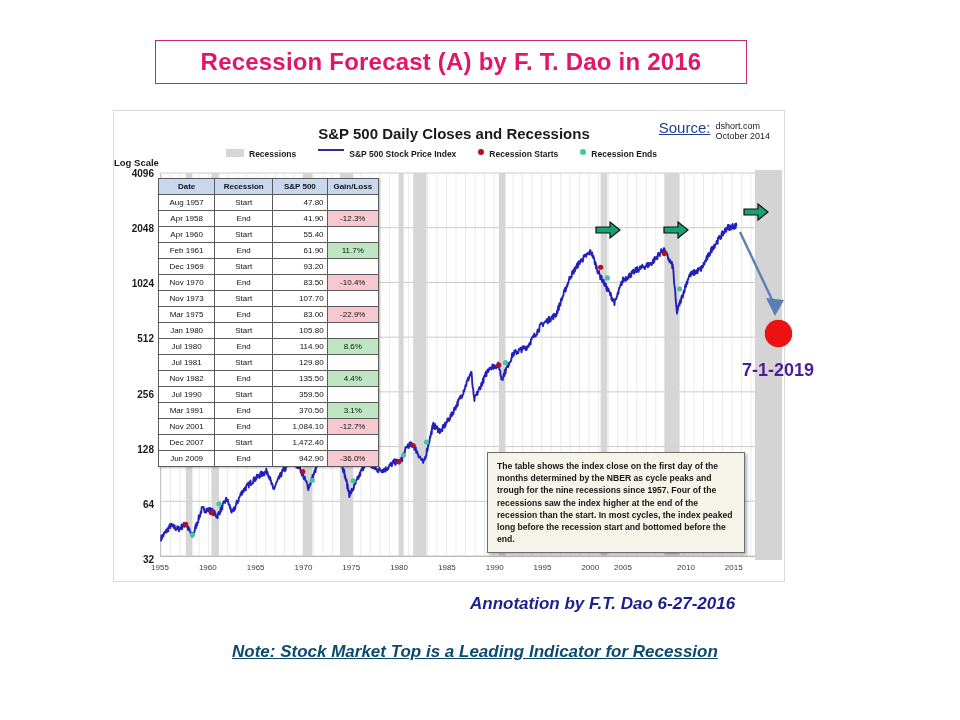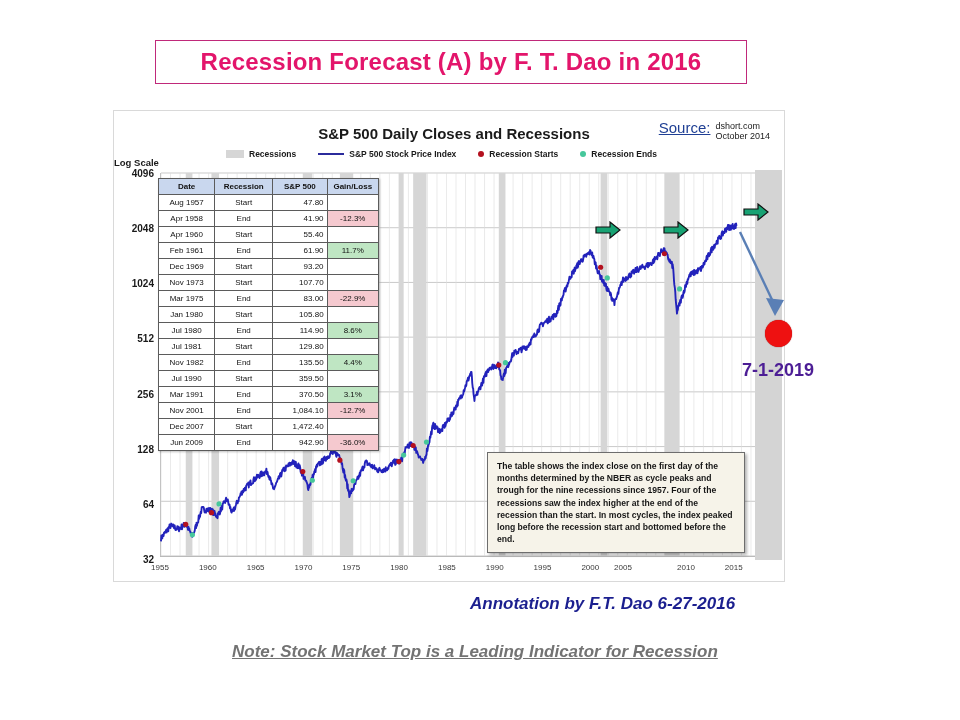--- a/index.html
+++ b/index.html
@@ -32,21 +32,21 @@
   .source-label{
     font-size:15px;color:#1f3f94;text-decoration:underline;font-weight:normal;
   }
   .source-lines{display:flex;flex-direction:column;line-height:1.15;padding-top:2px;}
   .source-lines span{font-size:9px;font-weight:normal;color:#1a1a1a;}
 
   
   .legend{
     position:absolute;left:112px;top:38px;display:flex;align-items:center;gap:22px;
   }
-  .lg-item{display:flex;align-items:center;gap:5px;font-size:8.5px;font-weight:bold;color:#1a1a1a;white-space:nowrap;}
+  .lg-item{display:flex;align-items:flex-start;gap:5px;font-size:8.5px;font-weight:bold;color:#1a1a1a;white-space:nowrap;}
   .sw-band{width:18px;height:8px;background:#d6d6d6;}
   .sw-line{width:26px;height:2px;background:#2b2b9c;}
   .sw-dot{width:6px;height:6px;border-radius:50%;}
 
   
   .logscale{
     position:absolute;left:0px;top:46px;font-size:9.5px;font-weight:bold;color:#1a1a1a;
   }
   .ylabels{position:absolute;left:0;top:0;width:44px;height:100%;}
   .ylab{
@@ -105,21 +105,21 @@
   .forecast-date{
     position:absolute;left:742px;top:360px;font-size:18px;font-weight:bold;color:#4c1d95;
     white-space:nowrap;
   }
   .annotation-by{
     position:absolute;left:470px;top:594px;font-size:17px;font-weight:bold;font-style:italic;
     color:#1b1f8f;white-space:nowrap;
   }
   .bottom-note{
     position:absolute;left:232px;top:642px;font-size:17px;font-style:italic;font-weight:bold;
-    color:#737373;text-decoration:underline;white-space:nowrap;
+    color:#0c4a6e;text-decoration:underline;white-space:nowrap;
   }
   .forecast-band{
     position:absolute;left:755px;top:170px;width:27px;height:390px;background:#d4d4d4;
   }
 </style>
 </head>
 <body>
 
 <div class="title-box">
   <span class="title-text">Recession Forecast (A) by  F. T. Dao in 2016</span>
@@ -334,20 +334,26 @@
         <td class="c-rec">End</td>
         <td class="c-val">61.90</td>
         <td class="c-gl gl-pos">11.7%</td>
       </tr>
       <tr class="row-start">
         <td class="c-date">Dec 1969</td>
         <td class="c-rec">Start</td>
         <td class="c-val">93.20</td>
         <td class="c-gl"></td>
       </tr>
+      <tr>
+        <td class="c-date">Nov 1970</td>
+        <td class="c-rec">End</td>
+        <td class="c-val">83.50</td>
+        <td class="c-gl gl-neg">-10.4%</td>
+      </tr>
       <tr class="row-start">
         <td class="c-date">Nov 1973</td>
         <td class="c-rec">Start</td>
         <td class="c-val">107.70</td>
         <td class="c-gl"></td>
       </tr>
       <tr>
         <td class="c-date">Mar 1975</td>
         <td class="c-rec">End</td>
         <td class="c-val">83.00</td>

